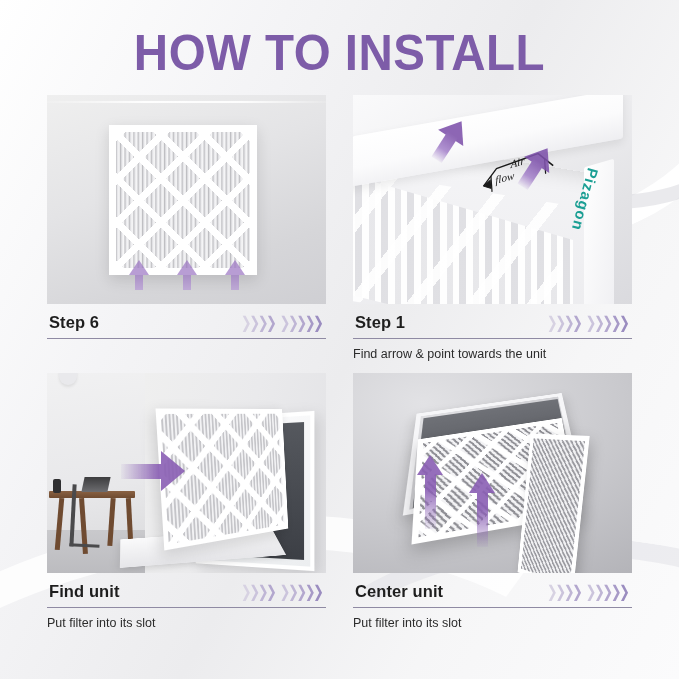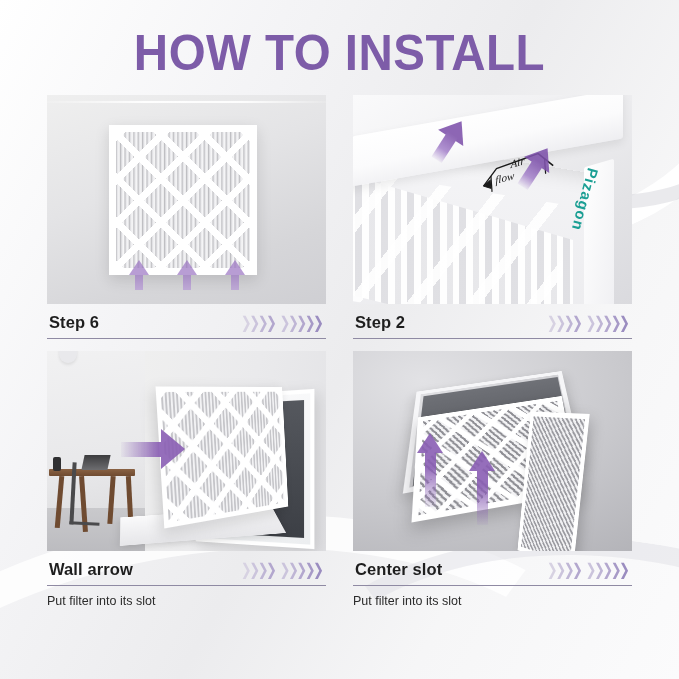--- a/index.html
+++ b/index.html
@@ -448,37 +448,38 @@
       <div class="bigarrow ba1">
         <div class="head"></div>
           <div class="shaft"></div>
       </div>
       <div class="bigarrow ba2">
         <div class="head"></div>
           <div class="shaft"></div>
       </div>
     </div>
     <div class="caption-head">
-      <div class="h">Step 2</div>
+      <div class="h">Step 1</div>
       <div class="chevs">
         <div class="chev-group">
             <span class="chev" style="color: rgb(215, 210, 226);">❯</span>
             <span class="chev" style="color: rgb(203, 196, 220);">❯</span>
             <span class="chev" style="color: rgb(191, 182, 213);">❯</span>
             <span class="chev" style="color: rgb(179, 167, 206);">❯</span>
           </div>
         <div class="chev-group">
             <span class="chev" style="color: rgb(203, 196, 220);">❯</span>
             <span class="chev" style="color: rgb(191, 182, 213);">❯</span>
             <span class="chev" style="color: rgb(179, 167, 206);">❯</span>
             <span class="chev" style="color: rgb(167, 154, 199);">❯</span>
             <span class="chev" style="color: rgb(155, 141, 192);">❯</span>
           </div>
       </div>
     </div>
+    <div class="caption-sub">Find arrow &amp; point towards the unit</div>
   </div>
 
   <div class="card">
     <div class="photo p3 short">
       <div class="wall"></div>
       <div class="room">
         <div class="floor"></div>
         <div class="lamp"></div>
         <div class="table"></div>
         <div class="leg l1"></div>
@@ -496,21 +497,21 @@
       <div class="door">
         <div class="m"></div>
         <div class="x"></div>
       </div>
       <div class="rarrow">
         <div class="shaft"></div>
           <div class="head"></div>
       </div>
     </div>
     <div class="caption-head">
-      <div class="h">Wall arrow</div>
+      <div class="h">Find unit</div>
       <div class="chevs">
         <div class="chev-group">
             <span class="chev" style="color: rgb(215, 210, 226);">❯</span>
             <span class="chev" style="color: rgb(203, 196, 220);">❯</span>
             <span class="chev" style="color: rgb(191, 182, 213);">❯</span>
             <span class="chev" style="color: rgb(179, 167, 206);">❯</span>
           </div>
         <div class="chev-group">
             <span class="chev" style="color: rgb(203, 196, 220);">❯</span>
             <span class="chev" style="color: rgb(191, 182, 213);">❯</span>
@@ -540,21 +541,21 @@
           <div class="head"></div>
             <div class="shaft"></div>
         </div>
         <div class="ua a2">
           <div class="head"></div>
             <div class="shaft"></div>
         </div>
       </div>
     </div>
     <div class="caption-head">
-      <div class="h">Center slot</div>
+      <div class="h">Center unit</div>
       <div class="chevs">
         <div class="chev-group">
             <span class="chev" style="color: rgb(215, 210, 226);">❯</span>
             <span class="chev" style="color: rgb(203, 196, 220);">❯</span>
             <span class="chev" style="color: rgb(191, 182, 213);">❯</span>
             <span class="chev" style="color: rgb(179, 167, 206);">❯</span>
           </div>
         <div class="chev-group">
             <span class="chev" style="color: rgb(203, 196, 220);">❯</span>
             <span class="chev" style="color: rgb(191, 182, 213);">❯</span>

